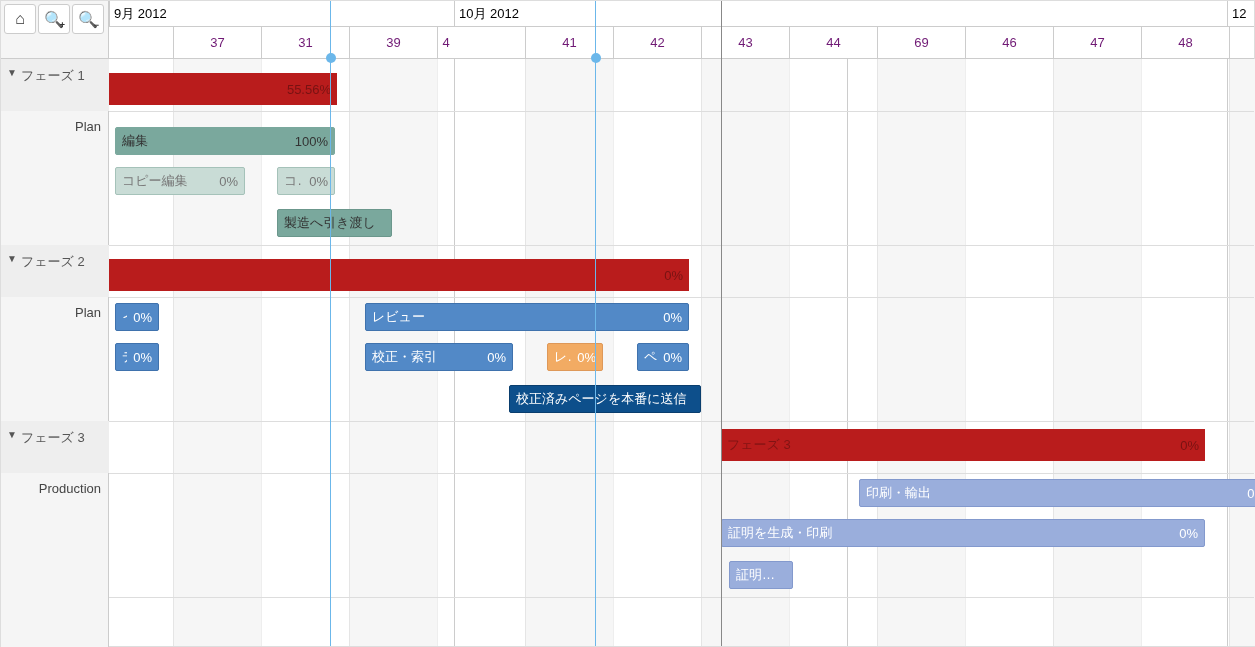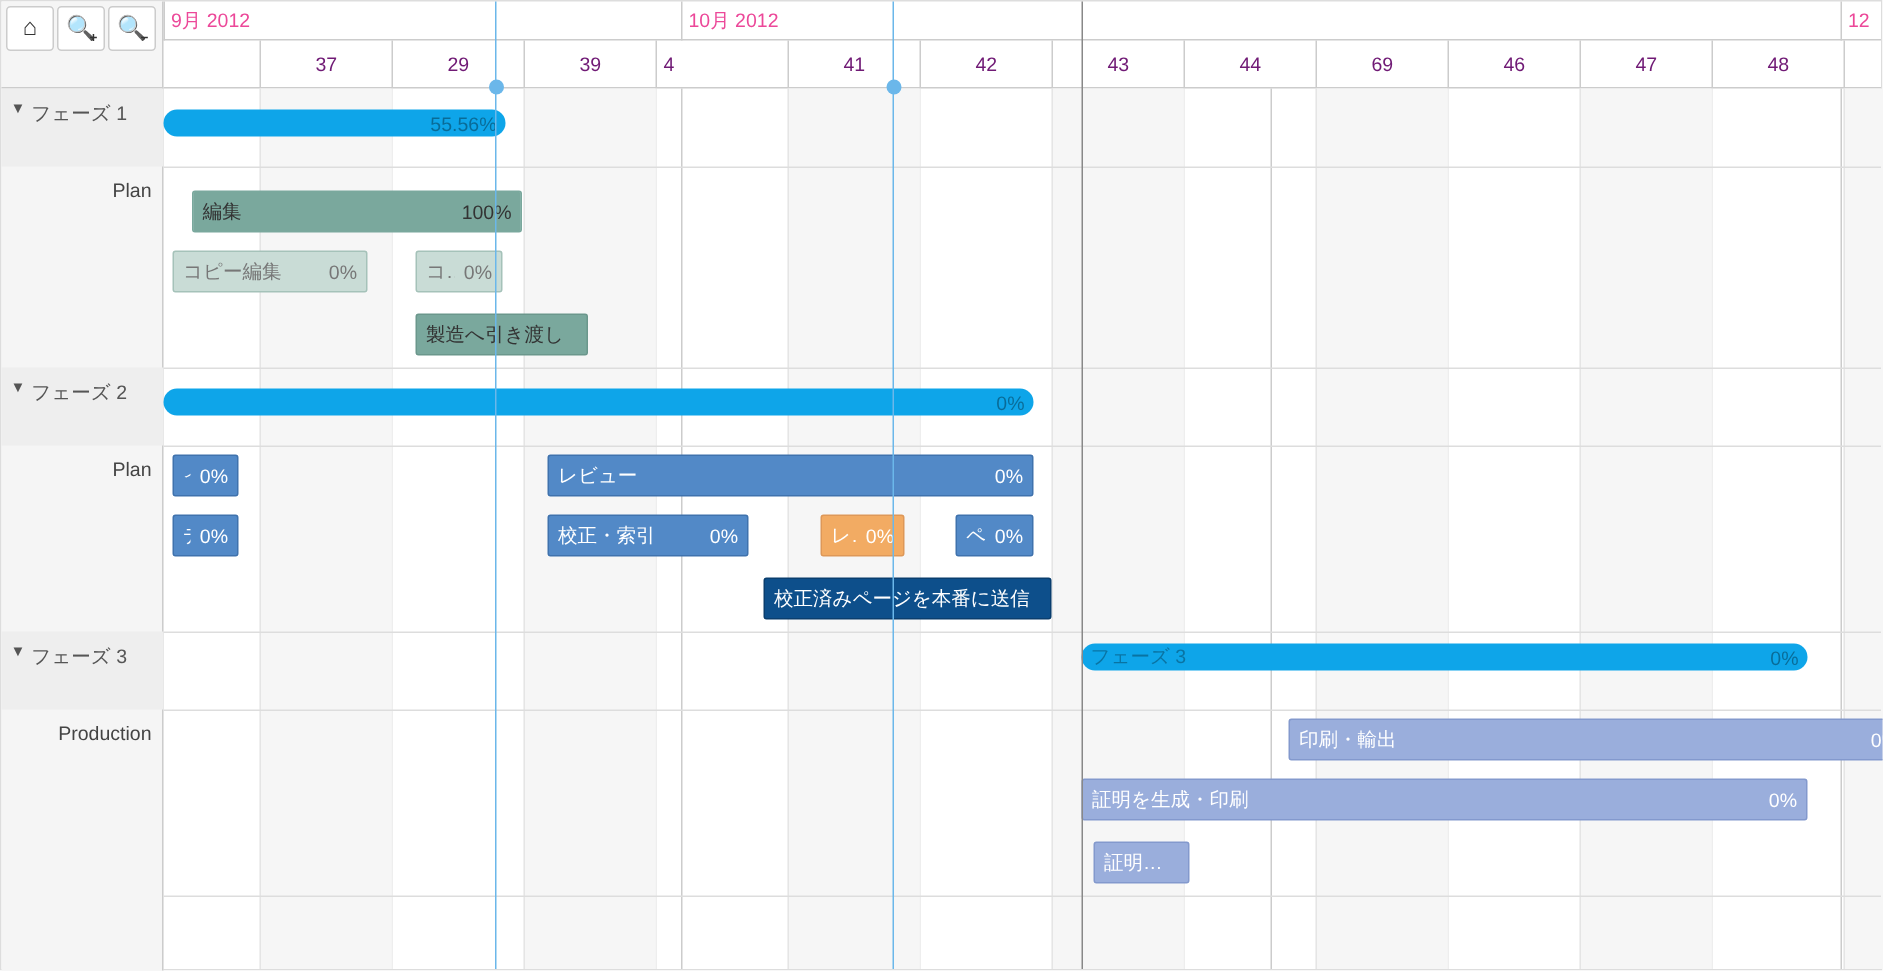--- a/index.html
+++ b/index.html
@@ -11,41 +11,41 @@
 
 .sidebar { position: absolute; left: 0; top: 0; width: 108px; height: 647px; background: #f5f5f5; border-right: 1px solid #ccc; }
 .sidebar-blank { height: 58px; border-bottom: 1px solid #ccc; }
 .row-label { position: absolute; left: 0; width: 108px; display: flex; align-items: flex-start; padding: 8px 6px; color: #555; }
 .row-label.phase { font-size: 13px; background: #eee; }
 .row-label.plan { justify-content: flex-end; padding-right: 8px; color: #444; }
 .caret { margin-right: 4px; font-size: 10px; }
 
 .timeline-header { position: absolute; left: 108px; right: 0; top: 0; height: 58px; border-bottom: 1px solid #ccc; }
 .month-row { height: 26px; border-bottom: 1px solid #ccc; position: relative; }
-.month-cell { position: absolute; top: 0; height: 26px; border-left: 1px solid #ccc; padding-left: 4px; line-height: 26px; font-size: 13px; color: #ec4899; }
+.month-cell { position: absolute; top: 0; height: 26px; border-left: 1px solid #ccc; padding-left: 4px; line-height: 26px; font-size: 13px; color: #000000; }
 .week-row { height: 32px; position: relative; }
 .week-cell { position: absolute; top: 0; height: 32px; width: 88px; border-left: 1px solid #ccc; text-align: center; line-height: 32px; font-size: 13px; color: #701a75; }
 
 .chart-area { position: absolute; left: 108px; right: 0; top: 58px; bottom: 0; }
 .grid-col { position: absolute; top: 0; bottom: 0; border-left: 1px solid #eee; }
 .grid-col.alt { background: #f6f6f6; width: 88px; border-left: 1px solid #e5e5e5; }
 .grid-row-line { position: absolute; left: 0; right: 0; border-top: 1px solid #ddd; }
 
 .vline { position: absolute; top: -58px; bottom: 0; width: 0; border-left: 1px solid #6bb7ea; z-index: 40; }
 .vline .dot { position: absolute; top: 52px; left: -5px; width: 10px; height: 10px; background: #6bb7ea; border-radius: 50%; }
 
 .bar { position: absolute; height: 28px; border-radius: 2px; display: flex; align-items: center; justify-content: space-between; padding: 0 6px; color: #fff; font-size: 13px; white-space: nowrap; overflow: hidden; }
 .bar .lbl { overflow: hidden; text-overflow: ellipsis; }
 .bar .pct { padding-left: 6px; }
 
-.bar.summary { background: #0ea5e9; color: rgba(0,0,0,0.3); border-radius: 12px; height: 18px; }
+.bar.summary { background: #b91c1c; color: rgba(0,0,0,0.3); border-radius: 0; height: 32px; }
 .bar.summary::after { content: ''; position: absolute; right: 0; bottom: -8px; border-left: 6px solid transparent; border-right: 0 solid transparent; border-top: 8px solid #73c58e; }
 .bar.summary .pct { color: rgba(0,0,0,0.35); }
 
-.bar.teal { background: #9bc2b8; border: 1px solid #7aa89d; color: #333; margin-left: 13px; }
+.bar.teal { background: #9bc2b8; border: 1px solid #7aa89d; color: #333; }
 .bar.teal-light { background: #c9dcd6; border: 1px solid #a5c2b9; color: #777; }
 .bar.teal-solid { background: #7aa89d; border: 1px solid #6b978c; color: #333; }
 
 .bar.blue { background: #5289c7; border: 1px solid #3f72ad; }
 .bar.blue-light { background: #9aaedc; border: 1px solid #8399cd; }
 .bar.orange { background: #f2ab63; border: 1px solid #de9858; }
 .bar.darknavy { background: #0d4f8b; border: 1px solid #0a3e6e; }
 </style>
 </head>
 <body>
@@ -90,21 +90,21 @@
   </div>
 
   <div class="timeline-header">
     <div class="month-row">
       <div class="month-cell" style="left:0px;width:345px">9月 2012</div>
       <div class="month-cell" style="left:345px;width:393px">10月 2012</div>
       <div class="month-cell" style="left:1118px;width:40px">12</div>
     </div>
     <div class="week-row">
       <div class="week-cell" style="left:64px">37</div>
-      <div class="week-cell" style="left:152px">29</div>
+      <div class="week-cell" style="left:152px">31</div>
       <div class="week-cell" style="left:240px">39</div>
       <div class="week-cell" style="left:328px;width:17px">4</div>
       <div class="week-cell" style="left:416px">41</div>
       <div class="week-cell" style="left:504px">42</div>
       <div class="week-cell" style="left:592px">43</div>
       <div class="week-cell" style="left:680px">44</div>
       <div class="week-cell" style="left:768px">69</div>
       <div class="week-cell" style="left:856px">46</div>
       <div class="week-cell" style="left:944px">47</div>
       <div class="week-cell" style="left:1032px">48</div>
@@ -176,21 +176,21 @@
         <span class="pct">0%</span>
       </div>
     <div class="bar blue" style="left:6px;width:44px;top:284px">
         <span class="lbl">デ</span>
         <span class="pct">0%</span>
       </div>
     <div class="bar blue" style="left:256px;width:324px;top:244px">
         <span class="lbl">レビュー</span>
         <span class="pct">0%</span>
       </div>
-    <div class="bar blue" style="left:256px;width:134px;top:284px">
+    <div class="bar blue" style="left:256px;width:148px;top:284px">
         <span class="lbl">校正・索引</span>
         <span class="pct">0%</span>
       </div>
     <div class="bar orange" style="left:438px;width:56px;top:284px">
         <span class="lbl">レビ</span>
         <span class="pct">0%</span>
       </div>
     <div class="bar blue" style="left:528px;width:52px;top:284px">
         <span class="lbl">ペー</span>
         <span class="pct">0%</span>

